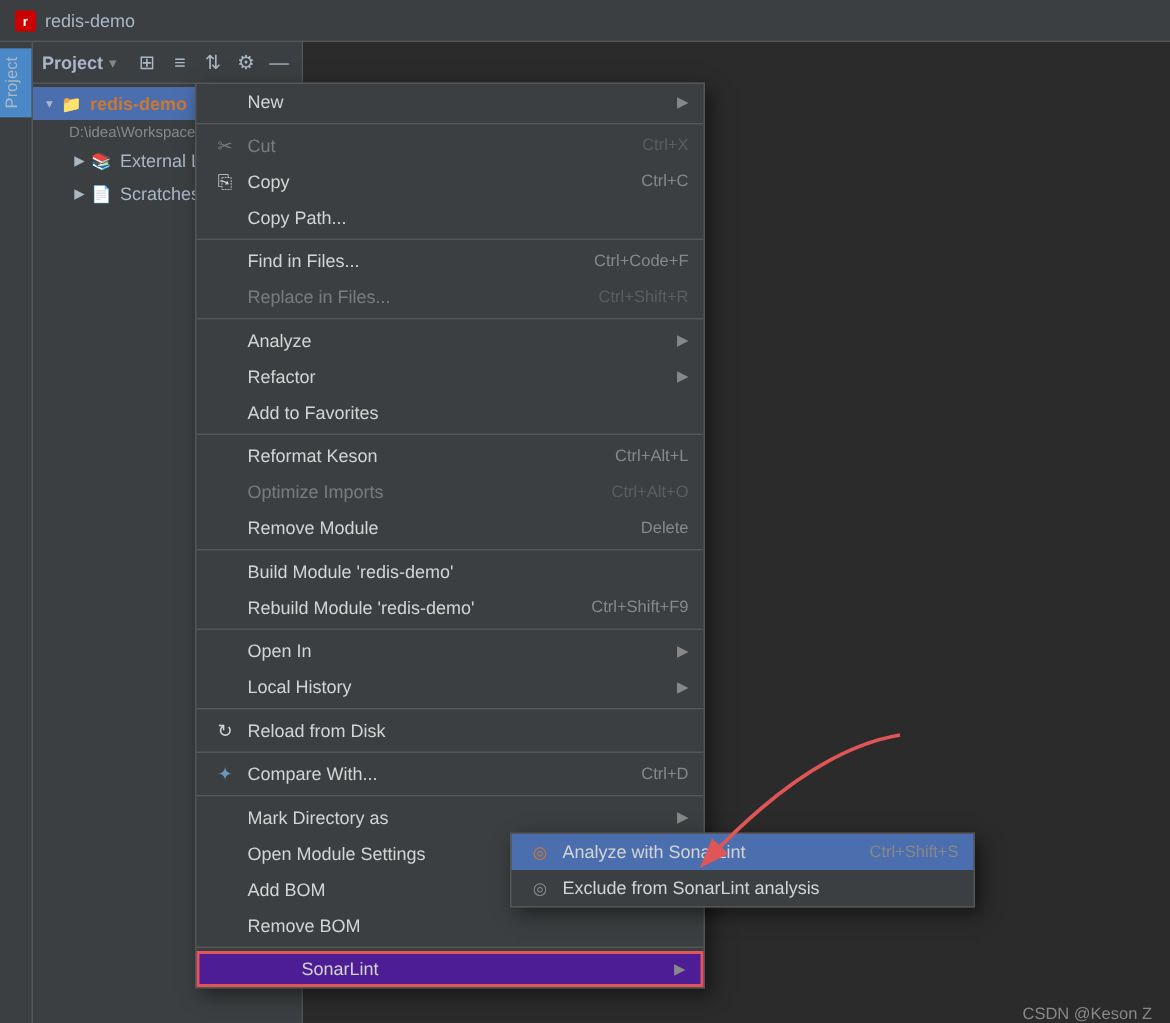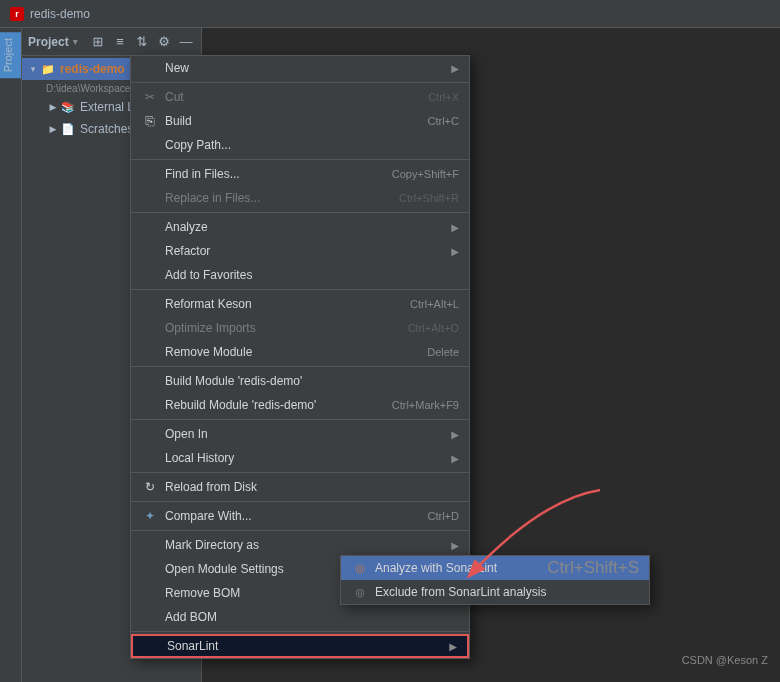--- a/index.html
+++ b/index.html
@@ -177,22 +177,23 @@
       align-items: center;
       justify-content: center;
       font-size: 12px;
     }
     .menu-separator {
       height: 1px;
       background: #555;
       margin: 2px 0;
     }
     .menu-item-sonarlint {
-      background: #0f172a;
+      background: #4c1d95;
       border: 2px solid #e05555;
+      gap: 34px;
     }
 
     
     .submenu {
       position: absolute;
       left: 340px;
       top: 555px;
       width: 310px;
       background: #3c3f41;
       border: 1px solid #555;
@@ -206,21 +207,21 @@
       padding: 0 10px;
       cursor: pointer;
     }
     .submenu-item-highlighted { background: #4b6eaf; }
     .submenu-item-label {
       flex: 1;
       font-size: 12px;
       color: #d4d4d4;
     }
     .submenu-item-shortcut {
-      font-size: 17px;
+      font-size: 11px;
       color: #888;
     }
     .submenu-item-icon {
       width: 18px;
       height: 18px;
       margin-right: 6px;
       display: flex;
       align-items: center;
       justify-content: center;
       font-size: 11px;
@@ -229,21 +230,21 @@
 
     
     .red-arrow {
       position: absolute;
       z-index: 400;
     }
 
     
     .watermark {
       position: absolute;
-      bottom: 16px;
+      bottom: 0;
       right: 12px;
       font-size: 11px;
       color: #888;
     }
 
     
     .project-path {
       font-size: 10px;
       color: #888;
       overflow: hidden;
@@ -316,35 +317,35 @@
   <div class="menu-separator"></div>
 
   <div class="menu-item menu-item-disabled">
     <div class="menu-item-icon">✂</div>
     <span class="menu-item-label">Cut</span>
     <span class="menu-item-shortcut">Ctrl+X</span>
   </div>
 
   <div class="menu-item">
     <div class="menu-item-icon">⎘</div>
-    <span class="menu-item-label">Build</span>
+    <span class="menu-item-label">Copy</span>
     <span class="menu-item-shortcut">Ctrl+C</span>
   </div>
 
   <div class="menu-item">
     <div class="menu-item-icon"></div>
     <span class="menu-item-label">Copy Path...</span>
   </div>
 
   <div class="menu-separator"></div>
 
   <div class="menu-item">
     <div class="menu-item-icon"></div>
     <span class="menu-item-label">Find in Files...</span>
-    <span class="menu-item-shortcut">Copy+Shift+F</span>
+    <span class="menu-item-shortcut">Ctrl+Code+F</span>
   </div>
 
   <div class="menu-item menu-item-disabled">
     <div class="menu-item-icon"></div>
     <span class="menu-item-label">Replace in Files...</span>
     <span class="menu-item-shortcut">Ctrl+Shift+R</span>
   </div>
   <div class="menu-separator"></div>
 
   <div class="menu-item">
@@ -385,21 +386,21 @@
   <div class="menu-separator"></div>
 
   <div class="menu-item">
     <div class="menu-item-icon"></div>
     <span class="menu-item-label">Build Module 'redis-demo'</span>
   </div>
 
   <div class="menu-item">
     <div class="menu-item-icon"></div>
     <span class="menu-item-label">Rebuild Module 'redis-demo'</span>
-    <span class="menu-item-shortcut">Ctrl+Mark+F9</span>
+    <span class="menu-item-shortcut">Ctrl+Shift+F9</span>
   </div>
   <div class="menu-separator"></div>
 
   <div class="menu-item">
     <div class="menu-item-icon"></div>
     <span class="menu-item-label">Open In</span>
     <span class="menu-item-arrow">▶</span>
   </div>
 
   <div class="menu-item">
@@ -429,26 +430,26 @@
   </div>
 
   <div class="menu-item">
     <div class="menu-item-icon"></div>
     <span class="menu-item-label">Open Module Settings</span>
     <span class="menu-item-shortcut">F4</span>
   </div>
 
   <div class="menu-item">
     <div class="menu-item-icon"></div>
+    <span class="menu-item-label">Add BOM</span>
+  </div>
+
+  <div class="menu-item">
+    <div class="menu-item-icon"></div>
     <span class="menu-item-label">Remove BOM</span>
-  </div>
-
-  <div class="menu-item">
-    <div class="menu-item-icon"></div>
-    <span class="menu-item-label">Add BOM</span>
   </div>
   <div class="menu-separator"></div>
 
   <div class="menu-item menu-item-sonarlint">
     <div class="menu-item-icon"></div>
     <span class="menu-item-label">SonarLint</span>
     <span class="menu-item-arrow">▶</span>
   </div>
 
 </div>

